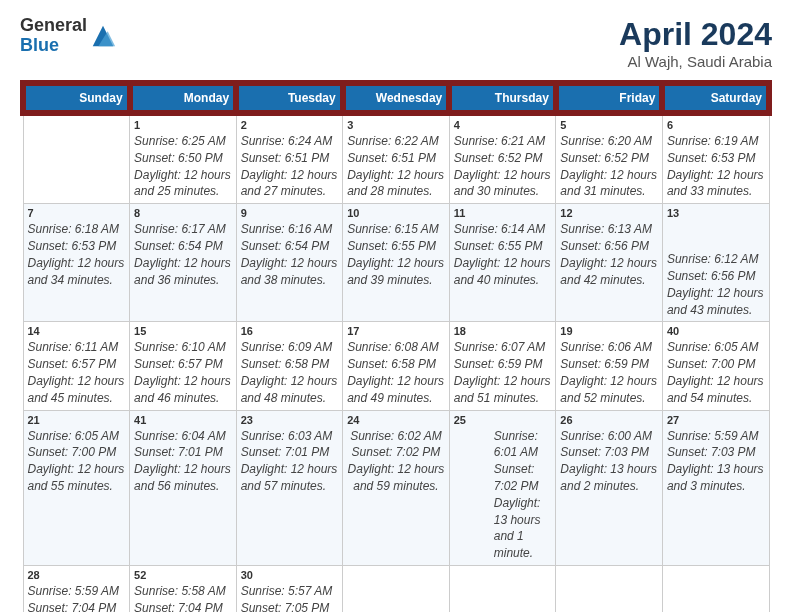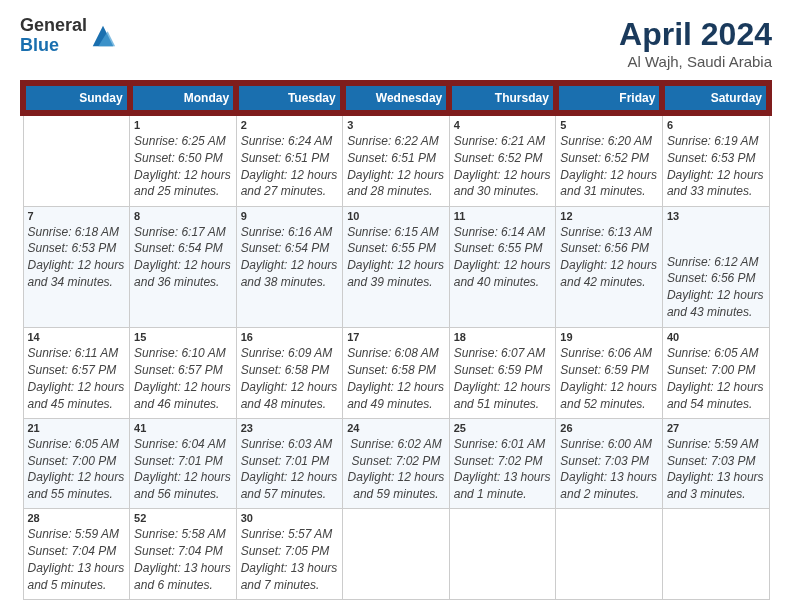--- a/index.html
+++ b/index.html
@@ -311,21 +311,21 @@
           </td>
           <td>
             <span class="day-num">24</span>
             <div class="day-info" style="white-space: pre-line; text-align: center;">Sunrise: 6:02 AM
 Sunset: 7:02 PM
 Daylight: 12 hours
 and 59 minutes.</div>
           </td>
           <td>
             <span class="day-num">25</span>
-            <div class="day-info" style="white-space: pre-line;">Sunrise: 6:01 AM
+            <div class="day-info" style="white-space: pre-line; margin-left: 40px;">Sunrise: 6:01 AM
 Sunset: 7:02 PM
 Daylight: 13 hours
 and 1 minute.</div>
           </td>
           <td>
             <span class="day-num">26</span>
             <div class="day-info" style="white-space: pre-line;">Sunrise: 6:00 AM
 Sunset: 7:03 PM
 Daylight: 13 hours
 and 2 minutes.</div>

